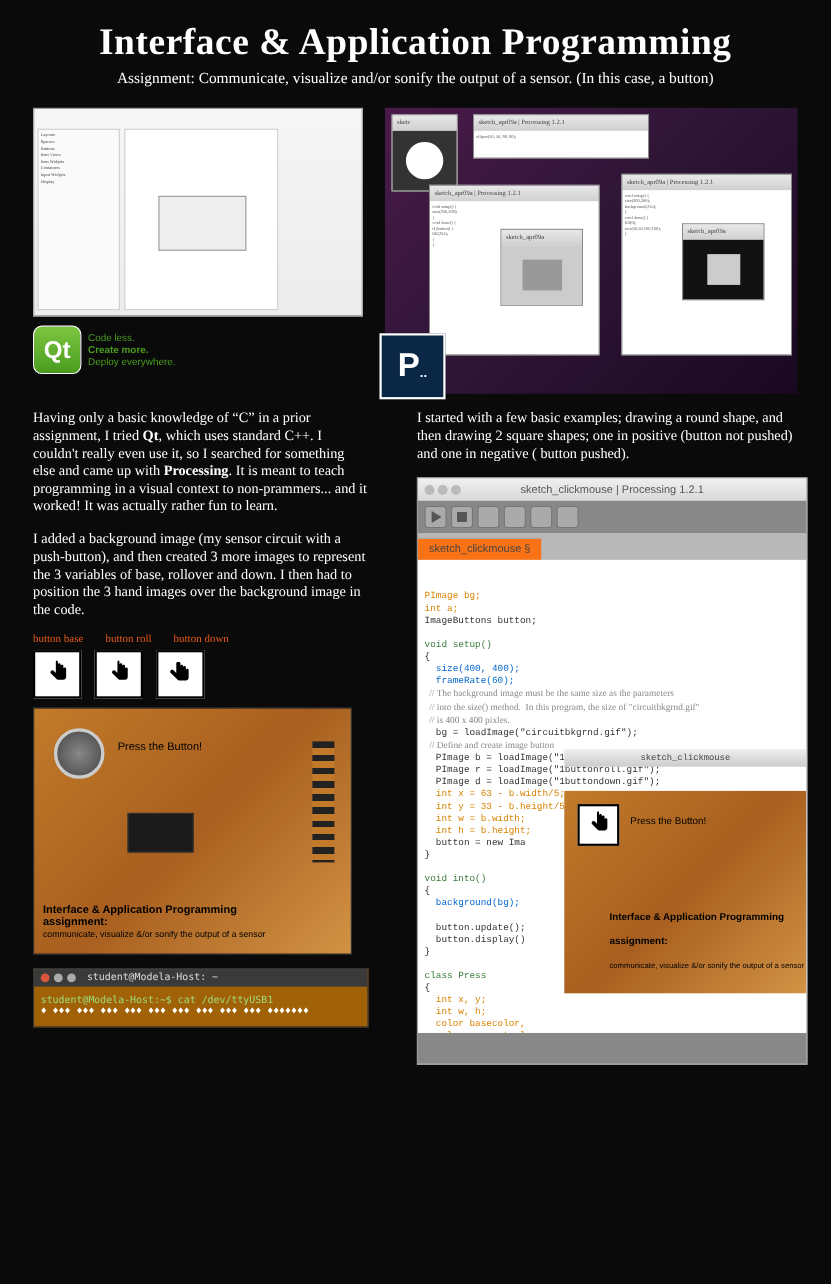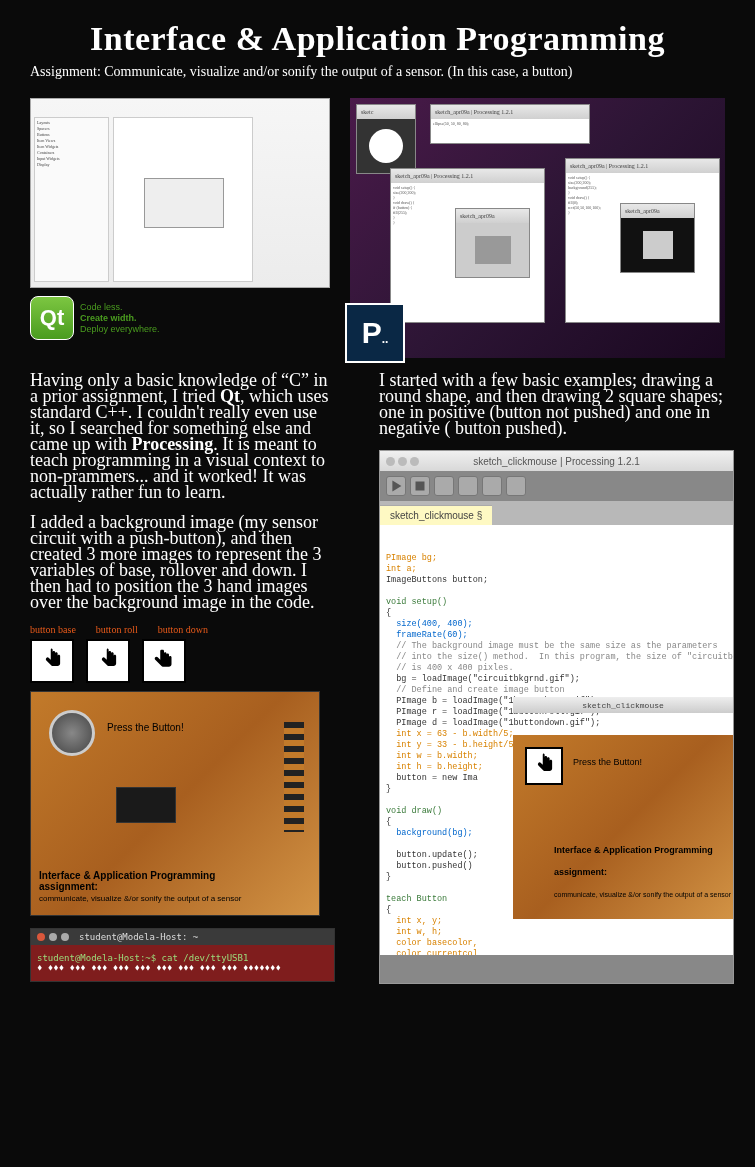--- a/index.html
+++ b/index.html
@@ -15,20 +15,21 @@
   }
   .title {
     font-size: 34px;
     font-weight: bold;
     text-align: center;
     margin-bottom: 6px;
     letter-spacing: 0.5px;
   }
   .subtitle {
     font-size: 14px;
+    text-align: center;
     margin-bottom: 18px;
     font-family: Liberation Serif, serif;
   }
   .top-images {
     display: flex;
     gap: 20px;
     margin-bottom: 14px;
   }
   .qt-area {
     width: 300px;
@@ -111,21 +112,21 @@
     font-family: Arial;
   }
 
   .columns {
     display: flex;
     gap: 28px;
   }
   .col-left { width: 305px; }
   .col-right { flex: 1; padding-left: 16px; }
   .body-text {
-    font-size: 18px;
+    font-size: 13px;
     line-height: 16px;
     margin-bottom: 14px;
   }
   .body-text b { font-weight: bold; }
 
   .button-labels {
     display: flex;
     gap: 20px;
     font-size: 10px;
     color: #e85a1a;
@@ -175,21 +176,21 @@
   }
   .circuit-text .sub { font-weight: normal; font-size: 8px; }
   .press-label {
     position: absolute; left: 76px; top: 30px;
     font-size: 10px; color: #000; font-family: Arial;
   }
 
   .terminal {
     margin-top: 12px;
     width: 305px;
-    background: #7f1d1d;
+    background: #a16207;
     border: 1px solid #333;
     font-family: monospace;
     font-size: 9px;
   }
   .term-title {
     background: #3a3a3a; color: #ddd;
     padding: 3px 6px;
     display: flex; gap: 4px; align-items: center;
   }
   .term-dot { width: 8px; height: 8px; border-radius: 50%; }
@@ -217,39 +218,39 @@
     position: relative;
   }
   .ide-dots { position: absolute; left: 6px; display: flex; gap: 3px; }
   .ide-dot { width: 9px; height: 9px; border-radius: 50%; background: #bbb; }
   .ide-toolbar {
     height: 30px; background: #888;
     display: flex; align-items: center; gap: 4px; padding: 0 6px;
   }
   .ide-btn { width: 20px; height: 20px; background: #aaa; border-radius: 3px; border: 1px solid #777; }
   .ide-tab {
-    background: #fef9c3; padding: 4px 10px; font-size: 10px; color: #444;
+    background: #f97316; padding: 4px 10px; font-size: 10px; color: #444;
     display: inline-block; border-top: 1px solid #aaa;
   }
   .ide-code {
     background: #fff;
     font-family: 'Courier New', monospace;
     font-size: 8.5px;
     line-height: 11px;
     padding: 6px;
     color: #333;
     height: 430px;
     overflow: hidden;
     white-space: pre;
     position: relative;
   }
   .kw-type { color: #d88200; }
   .kw-void { color: #3a7a3a; }
   .kw-func { color: #0066cc; }
-  .kw-comment { color: #888; }
+  .kw-comment { color: #888; font-family: Liberation Serif, serif; }
 
   .applet-overlay {
     position: absolute;
     right: 0px; top: 150px;
     width: 220px; height: 200px;
   }
   .applet-title {
     height: 16px; background: linear-gradient(#eee,#ccc);
     font-size: 8px; color: #444;
     display: flex; align-items: center; justify-content: center;
@@ -286,21 +287,21 @@
     <div class="qt-window">
       <div class="qt-sidebar">Layouts<br>Spacers<br>Buttons<br>Item Views<br>Item Widgets<br>Containers<br>Input Widgets<br>Display</div>
       <div class="qt-center">
         <div class="qt-dialog"></div>
       </div>
     </div>
     <div class="qt-logo-row">
       <div class="qt-logo">Qt</div>
       <div class="qt-tagline">
         <span>Code less.</span><br>
-        <b>Create width.</b><br>
+        <b>Create more.</b><br>
         <span>Deploy everywhere.</span>
       </div>
     </div>
   </div>
 
   <div class="processing-area">
     <div class="pwin" style="left:6px;top:6px;width:60px;height:70px;">
       <div class="pwin-title">sketc</div>
       <div class="pwin-output" style="height:calc(100% - 14px);background:#333;">
         <div style="width:34px;height:34px;border-radius:50%;background:#fff;"></div>
@@ -436,29 +437,29 @@
 <span>  PImage b = loadImage("1buttonbase.gif");</span>
 <span>  PImage r = loadImage("1buttonroll.gif");</span>
 <span>  PImage d = loadImage("1buttondown.gif");</span>
 <span class="kw-type">  int x = 63 - b.width/5;</span>
 <span class="kw-type">  int y = 33 - b.height/5;</span>
 <span class="kw-type">  int w = b.width;</span>
 <span class="kw-type">  int h = b.height;</span>
 <span>  button = new Ima</span>
 <span>}</span>
 <span></span>
-<span class="kw-void">void draw()</span>
+<span class="kw-void">void into()</span>
 <span>{</span>
 <span class="kw-func">  background(bg);</span>
 <span></span>
 <span>  button.update();</span>
-<span>  button.pushed()</span>
+<span>  button.display()</span>
 <span>}</span>
 <span></span>
-<span class="kw-void">teach Button</span>
+<span class="kw-void">class Press</span>
 <span>{</span>
 <span class="kw-type">  int x, y;</span>
 <span class="kw-type">  int w, h;</span>
 <span class="kw-type">  color basecolor,</span>
 <span class="kw-type">  color currentcol</span>
 
 
 <span></span>
 
 

